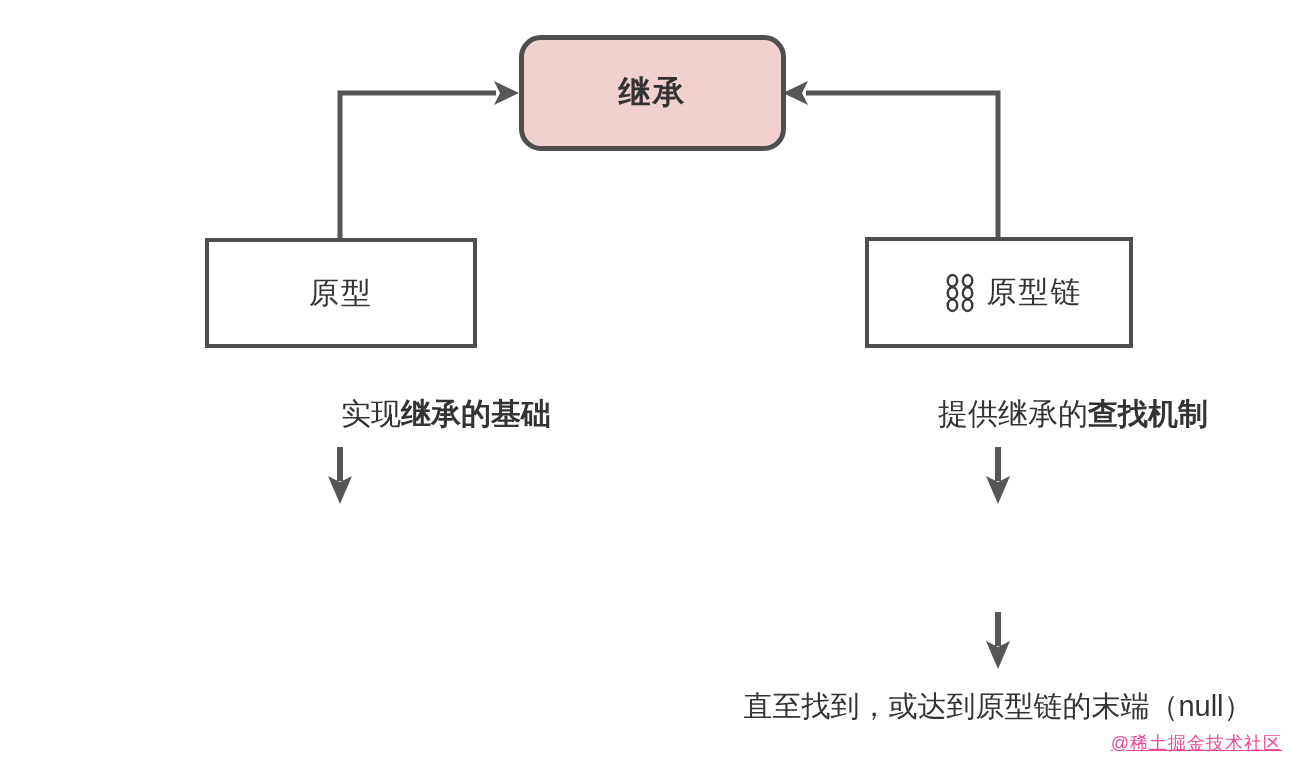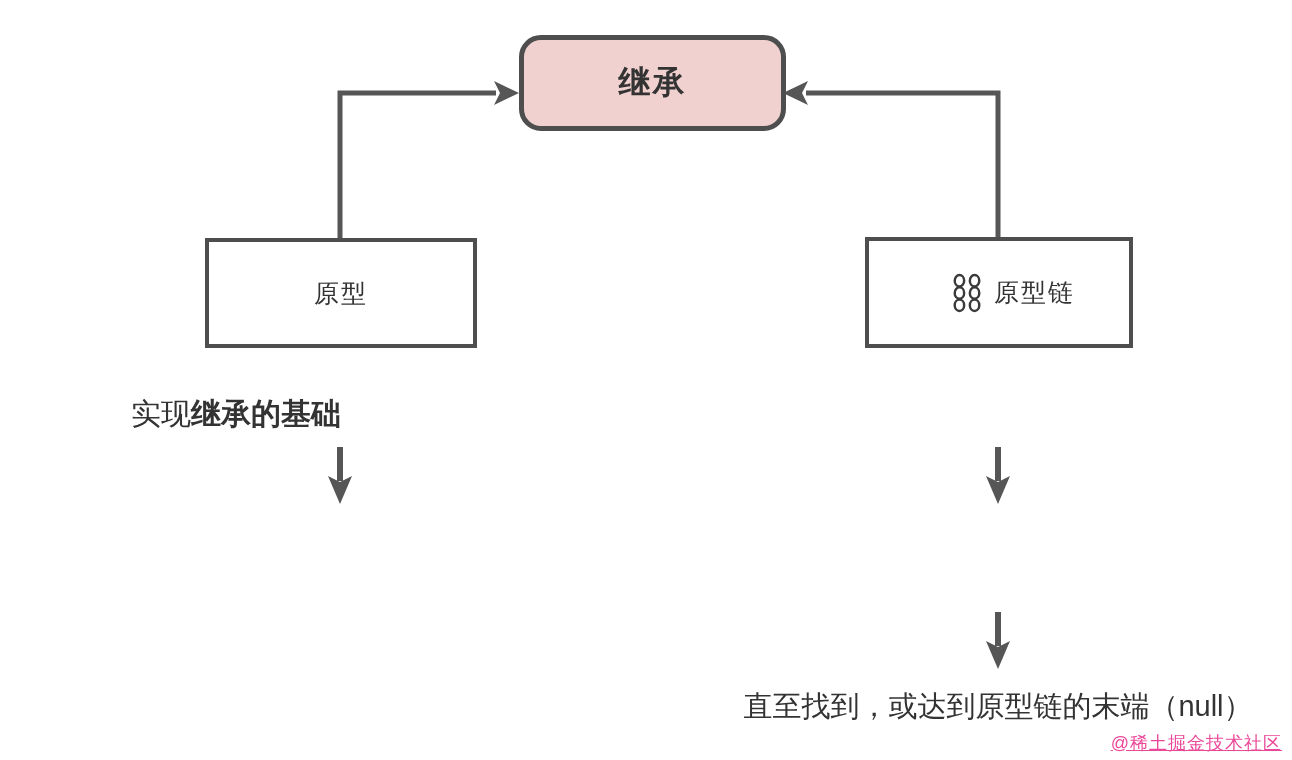--- a/index.html
+++ b/index.html
@@ -25,29 +25,29 @@
     pointer-events: none;
   }
   .node {
     position: absolute;
     box-sizing: border-box;
     border: 4px solid #4e4e4e;
     background: #ffffff;
     display: flex;
     align-items: center;
     justify-content: center;
-    font-size: 25px;
+    font-size: 30px;
     letter-spacing: 2px;
     color: #333333;
   }
   .node-inheritance {
     left: 519px;
     top: 35px;
     width: 267px;
-    height: 96px;
+    height: 116px;
     border-radius: 22px;
     background: #f0d1cf;
     border-width: 5px;
     font-weight: bold;
     font-size: 32px;
   }
   .node-prototype {
     left: 205px;
     top: 238px;
     width: 272px;
@@ -62,21 +62,21 @@
   }
   .chain-icon-svg {
     width: 34px;
     height: 40px;
     margin-right: 10px;
     flex: 0 0 auto;
   }
   .caption {
     position: absolute;
     width: 420px;
-    text-align: left;
+    text-align: right;
     font-size: 30px;
     line-height: 34px;
     white-space: nowrap;
     color: #333333;
   }
   .caption .bold-part { font-weight: bold; }
   .caption-left { left: 131px; top: 397px; }
   .caption-right { left: 788px; top: 397px; }
   .body-text {
     position: absolute;
@@ -139,20 +139,23 @@
       <ellipse cx="26" cy="20" rx="5" ry="6"></ellipse>
       <ellipse cx="26" cy="33" rx="5" ry="6"></ellipse>
     </svg>
     <span>原型链</span>
   </div>
 
   <div class="caption caption-left">
     <span>实现</span><span class="bold-part">继承的基础</span>
   </div>
 
+  <div class="caption caption-right">
+    <span>提供继承的</span><span class="bold-part">查找机制</span>
+  </div>
 
 
 
   <div class="body-text end-note">
     <span>直至找到，或达到原型链的末端（null）</span>
   </div>
 
   <div class="watermark">@稀土掘金技术社区</div>
 
 </div>

